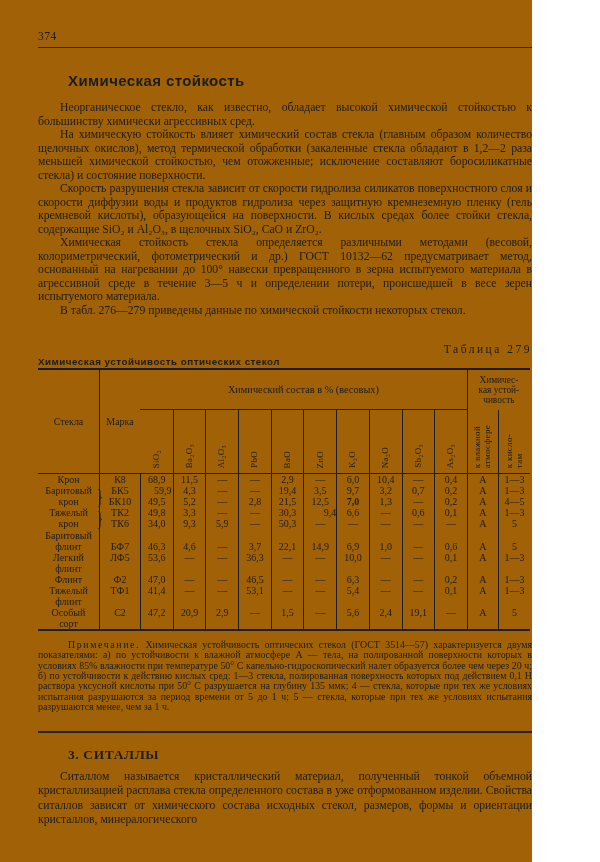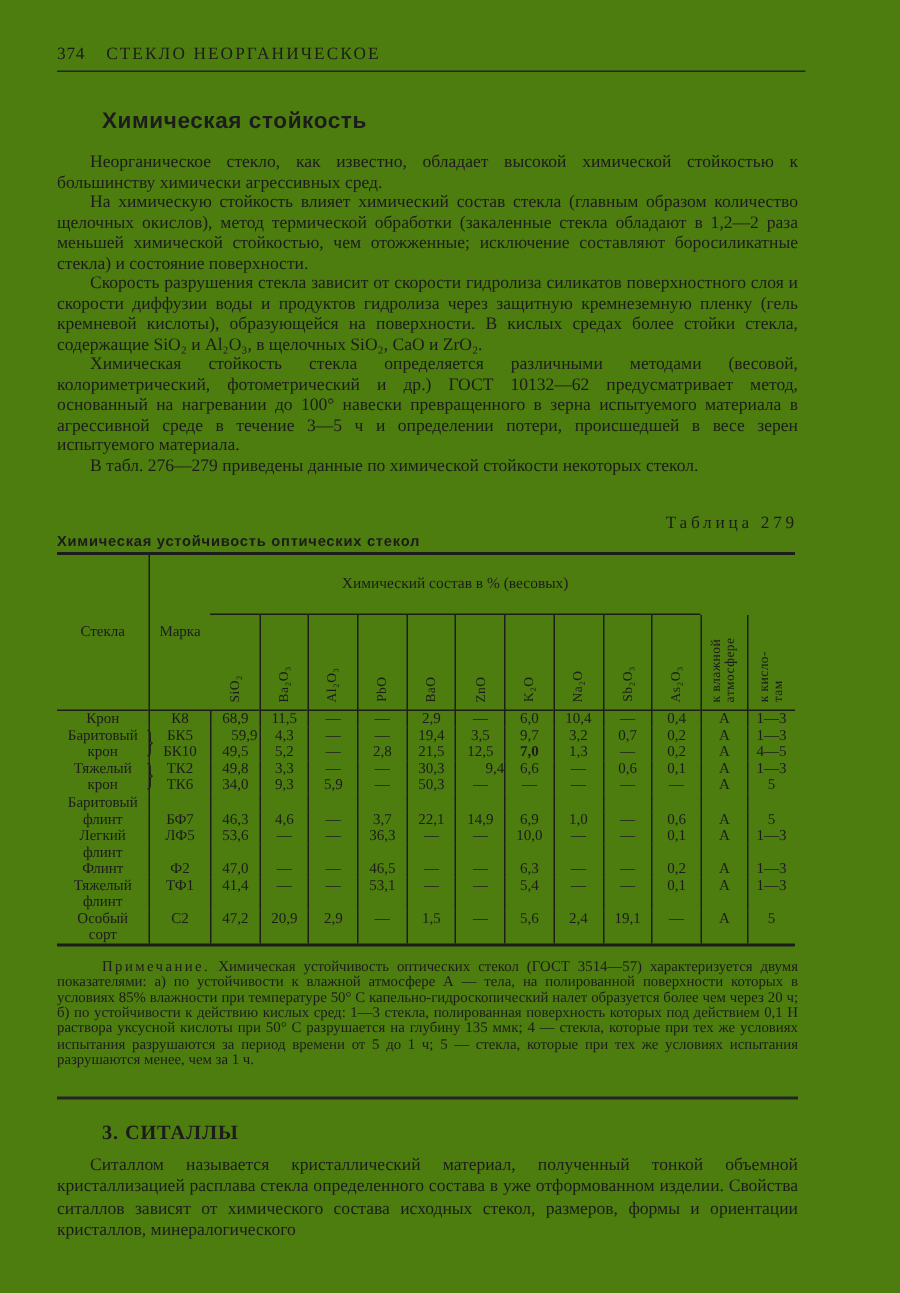--- a/index.html
+++ b/index.html
@@ -1,17 +1,17 @@
 <!DOCTYPE html>
 <html lang="ru"><head>
 <meta charset="utf-8">
 <style>
   html,body{margin:0;padding:0;background:#ffffff;}
   .page{
-    position:relative;width:600px;height:862px;background:#4d7c0f;
+    position:relative;width:532px;height:862px;background:#a16207;
     color:#1c1c1c;font-family:"Liberation Serif", serif;overflow:hidden;
   }
   
   .runhead{
     position:absolute;left:38px;top:30px;width:499px;
     font-size:11.5px;letter-spacing:1.4px;
     border-bottom:1.6px solid #242424;padding-bottom:5px;
     display:flex;align-items:baseline;gap:14px;
   }
   .runhead .pnum{letter-spacing:0.5px;}
@@ -85,41 +85,43 @@
     position:absolute;left:38px;top:731px;width:494px;height:2px;background:#242424;
   }
 </style>
 </head>
 <body>
 
 <div class="page">
 
   <div class="runhead">
     <span class="pnum">374</span>
-    <span>СТЕКЛО НЕОРГАНИЧЕСКОЕ</span>
   </div>
 
   <div class="h1">Химическая стойкость</div>
 
   <div class="bodytext b1" id="body1">
       <p>Неорганическое стекло, как известно, обладает высокой химической стойкостью к большинству химически агрессивных сред.</p>
       <p>На химическую стойкость влияет химический состав стекла (главным образом количество щелочных окислов), метод термической обработки (закаленные стекла обладают в 1,2—2 раза меньшей химической стойкостью, чем отожженные; исключение составляют боросиликатные стекла) и состояние поверхности.</p>
       <p>Скорость разрушения стекла зависит от скорости гидролиза силикатов поверхностного слоя и скорости диффузии воды и продуктов гидролиза через защитную кремнеземную пленку (гель кремневой кислоты), образующейся на поверхности. В кислых средах более стойки стекла, содержащие SiO₂ и Al₂O₃, в щелочных SiO₂, CaO и ZrO₂.</p>
       <p>Химическая стойкость стекла определяется различными методами (весовой, колориметрический, фотометрический и др.) ГОСТ 10132—62 предусматривает метод, основанный на нагревании до 100° навески превращенного в зерна испытуемого материала в агрессивной среде в течение 3—5 ч и определении потери, происшедшей в весе зерен испытуемого материала.</p>
       <p>В табл. 276—279 приведены данные по химической стойкости некоторых стекол.</p>
     </div>
 
   <div class="tablelabel">Таблица 279</div>
   <div class="tablecaption">Химическая устойчивость оптических стекол</div>
 
   <div class="gtable">
     <div class="tgrid" id="tgrid">
       <div class="cell stekla-h hb namecell">Стекла</div>
       <div class="cell marka-h hb bl namecell">Марка</div>
       <div class="cell comp-h">Химический состав в % (весовых)</div>
+      <div class="cell stab-h bl">Химичес-
+кая устой-
+чивость</div>
 
     <div class="cell rotcell hb" style="grid-area: 2 / 3;">
           <span class="rot">SiO₂</span>
         </div>
         <div class="cell rotcell hb bl" style="grid-area: 2 / 4;">
           <span class="rot">Ba₂O₃</span>
         </div>
         <div class="cell rotcell hb bl" style="grid-area: 2 / 5;">
           <span class="rot">Al₂O₃</span>
         </div>

